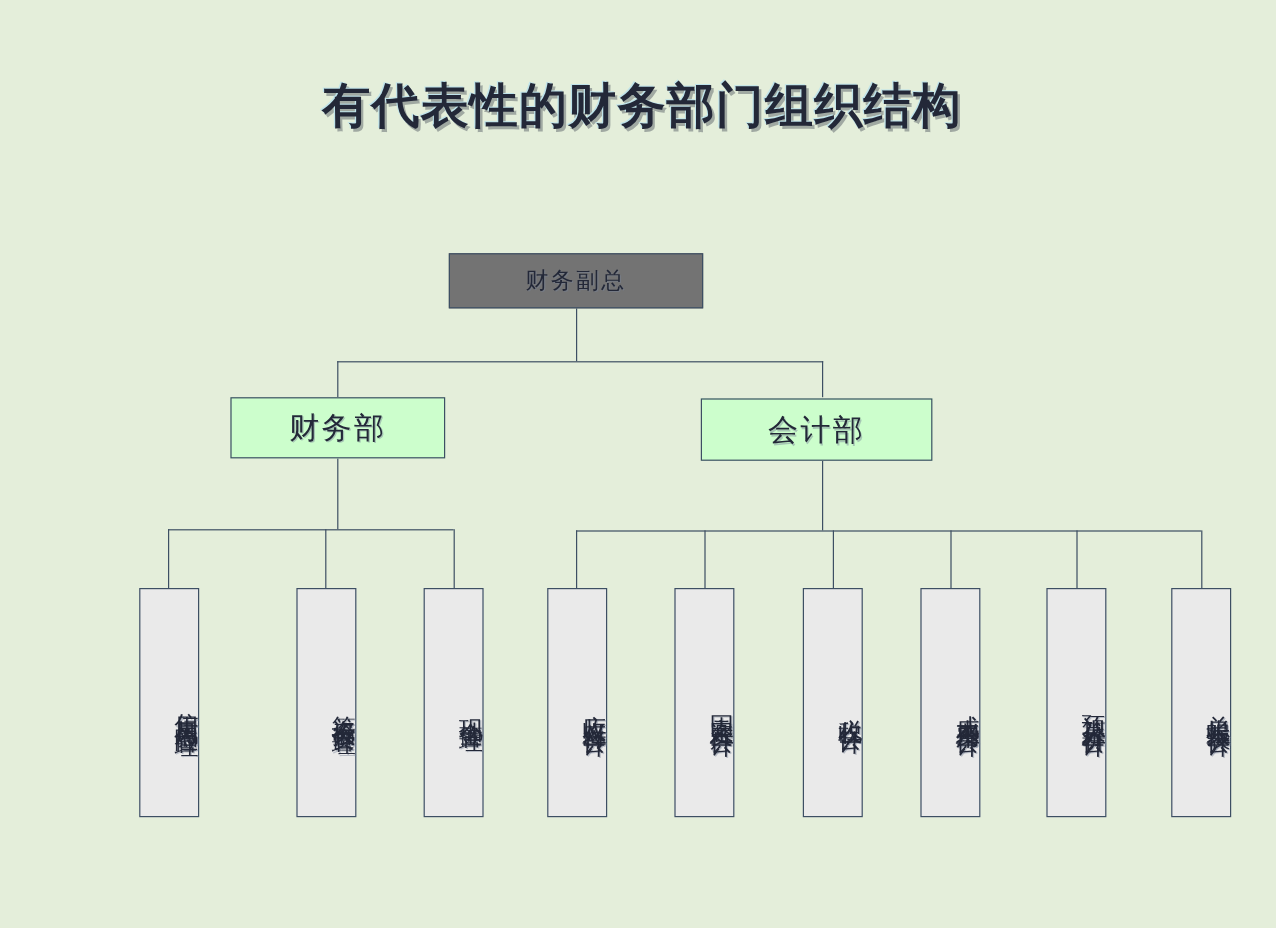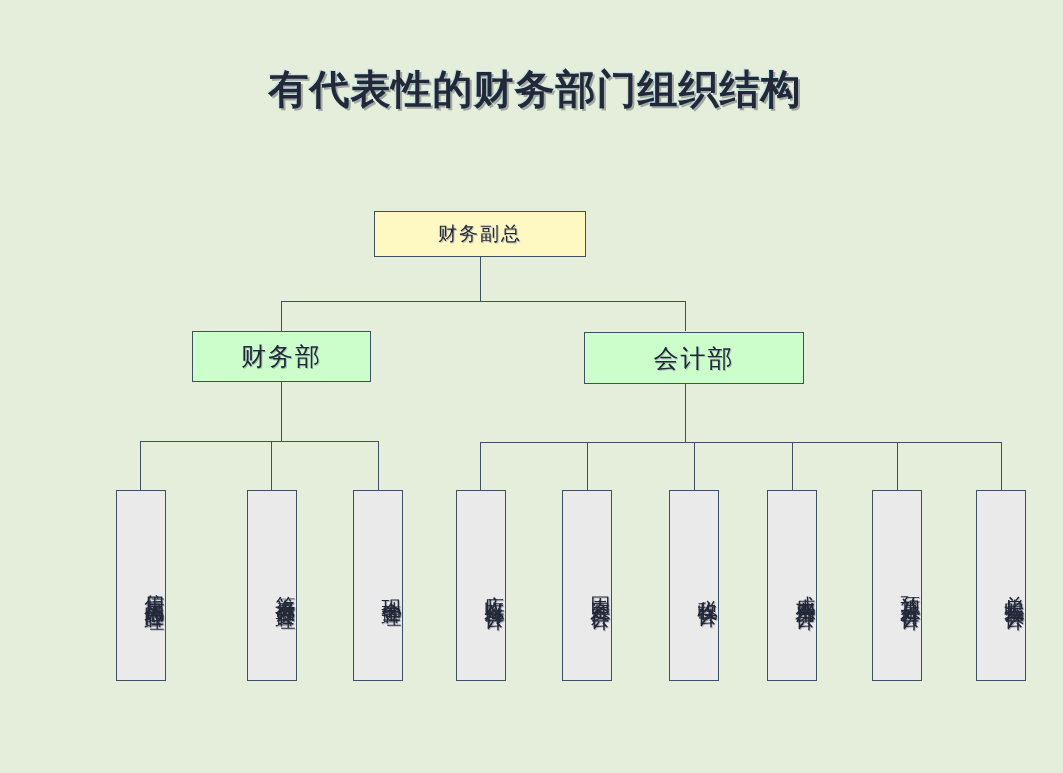--- a/index.html
+++ b/index.html
@@ -49,21 +49,21 @@
     position: absolute;
     box-sizing: border-box;
     border: 1px solid #3d4f63;
     display: flex;
     align-items: center;
     justify-content: center;
     color: #232838;
     text-shadow: 1px 1px 0 rgba(120,130,150,0.45);
   }
   .node-root {
-    background: #fef9c3;
+    background: #737373;
     font-size: 19px;
     letter-spacing: 2px;
   }
   .node-dept {
     background: #ccfecc;
     font-size: 25px;
     letter-spacing: 2px;
   }
   .node-leaf {
     background: #eaeaea;
@@ -108,21 +108,21 @@
   <div class="conn conn-v" style="left:897px; top:442px; height:48px;"></div>
   <div class="conn conn-v" style="left:1001px; top:442px; height:48px;"></div>
 
   <div class="node node-root" style="left:374px; top:211px; width:212px; height:46px;">
     <span>财务副总</span>
   </div>
 
   <div class="node node-dept" style="left:192px; top:331px; width:179px; height:51px;">
     <span>财务部</span>
   </div>
-  <div class="node node-dept" style="left:584px; top:332px; width:220px; height:52px;">
+  <div class="node node-dept" style="left:584px; top:332px; width:193px; height:52px;">
     <span>会计部</span>
   </div>
 
   <div class="node node-leaf" style="left:116px; top:490px; width:50px; height:191px;">
     <span class="leaf-text">信用与风险管理</span>
   </div>
   <div class="node node-leaf" style="left:247px; top:490px; width:50px; height:191px;">
     <span class="leaf-text">筹资投资管理</span>
   </div>
   <div class="node node-leaf" style="left:353px; top:490px; width:50px; height:191px;">

